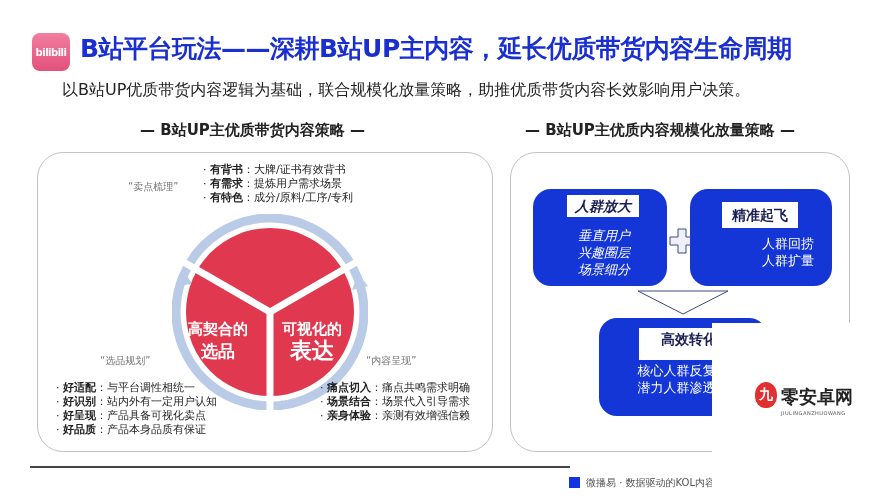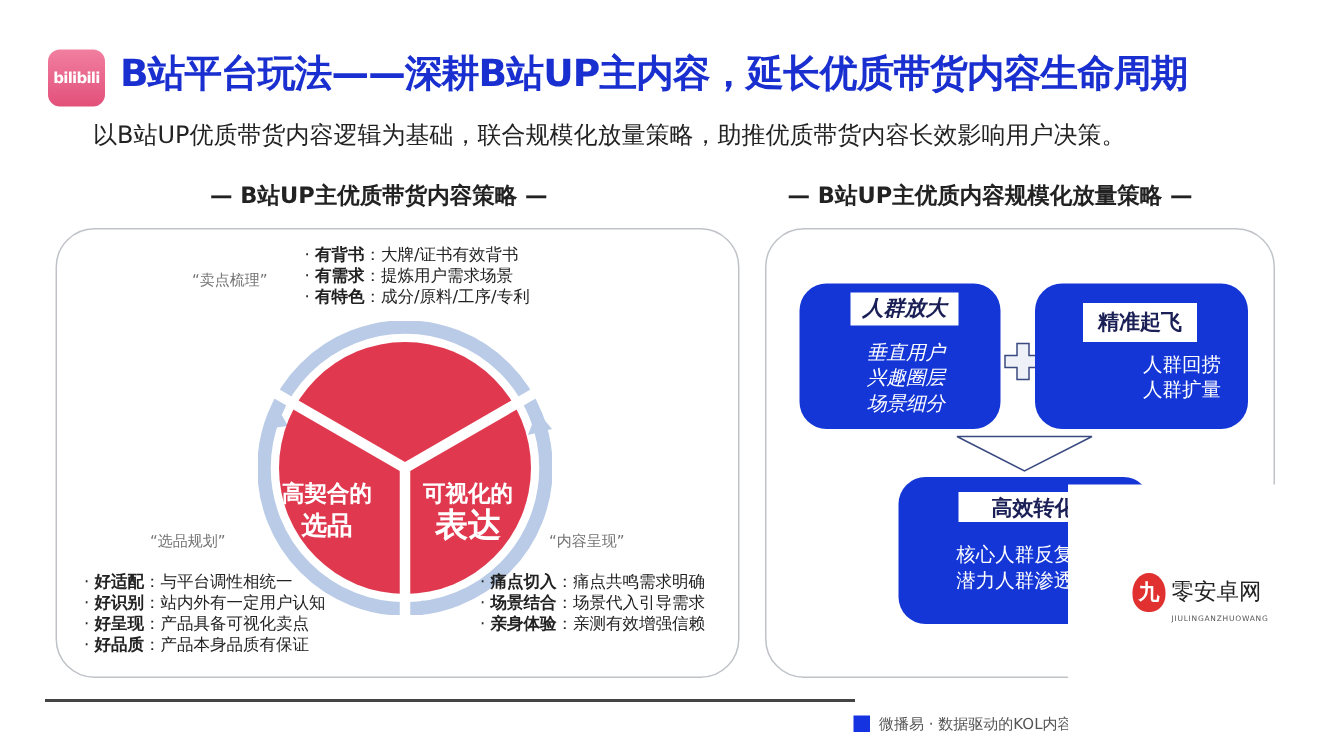--- a/index.html
+++ b/index.html
@@ -16,21 +16,21 @@
   .circle-wrap{left:172px;top:214px;width:196px;height:196px;}
   .seg-label{color:#fff;font-weight:bold;text-align:center;line-height:22px;white-space:nowrap;}
   .blue-box{background:#1436d6;border-radius:18px;color:#fff;}
   .white-tag{background:#fff;color:#1a1f55;font-weight:bold;text-align:center;}
   .box-lines{font-size:13px;line-height:17px;text-align:center;color:#fff;}
   .footer-line{left:30px;top:466px;width:540px;height:2px;background:#444;}
   .legend-sq{left:569px;top:477px;width:11px;height:11px;background:#1533e0;}
   .legend-txt{left:586px;top:476px;font-size:10px;color:#555;white-space:nowrap;}
   .wm-box{left:712px;top:323px;width:177px;height:177px;background:#fff;}
   .wm-logo{left:755px;top:382px;width:22px;height:26px;background:#e03030;border-radius:50% 50% 45% 45%;color:#fff;font-size:14px;font-weight:bold;display:flex;align-items:center;justify-content:center;}
-  .wm-txt{left:781px;top:385px;font-size:15px;font-weight:normal;color:#222;white-space:nowrap;font-family:"DejaVu Serif",serif;}
+  .wm-txt{left:781px;top:385px;font-size:18px;font-weight:bold;color:#222;white-space:nowrap;font-family:"DejaVu Serif",serif;}
   .wm-sub{left:781px;top:410px;font-size:5px;color:#555;letter-spacing:0.5px;white-space:nowrap;}
 </style>
 </head>
 <body>
 
 <div class="abs logo">bilibili</div>
 <div class="abs title">B站平台玩法——深耕B站UP主内容，延长优质带货内容生命周期</div>
 <div class="abs subtitle">以B站UP优质带货内容逻辑为基础，联合规模化放量策略，助推优质带货内容长效影响用户决策。</div>
 
 <div class="abs sec-title" style="left:140px;top:121px;">— B站UP主优质带货内容策略 —</div>
@@ -105,21 +105,21 @@
   </div>
 </div>
 
 <div class="abs" style="left:636px;top:290px;width:94px;height:26px;">
   <svg width="94" height="26" viewBox="0 0 94 26">
       <polygon points="2,1 92,1 47,24" fill="#fff" stroke="#3a4a80" stroke-width="1"></polygon>
     </svg>
 </div>
 
 <div class="abs blue-box" style="left:599px;top:318px;width:168px;height:98px;">
-  <div class="abs white-tag" style="left:40px;top:10px;width:100px;height:20px;line-height:22px;font-size:14px;">高效转化</div>
+  <div class="abs white-tag" style="left:40px;top:10px;width:100px;height:32px;line-height:22px;font-size:14px;">高效转化</div>
   <div class="abs box-lines" style="left:0;top:44px;width:168px;">
     <div>核心人群反复触</div>
     <div>潜力人群渗透拉</div>
   </div>
 </div>
 
 <div class="abs footer-line"></div>
 <div class="abs legend-sq"></div>
 <div class="abs legend-txt">微播易 · 数据驱动的KOL内容</div>
 

